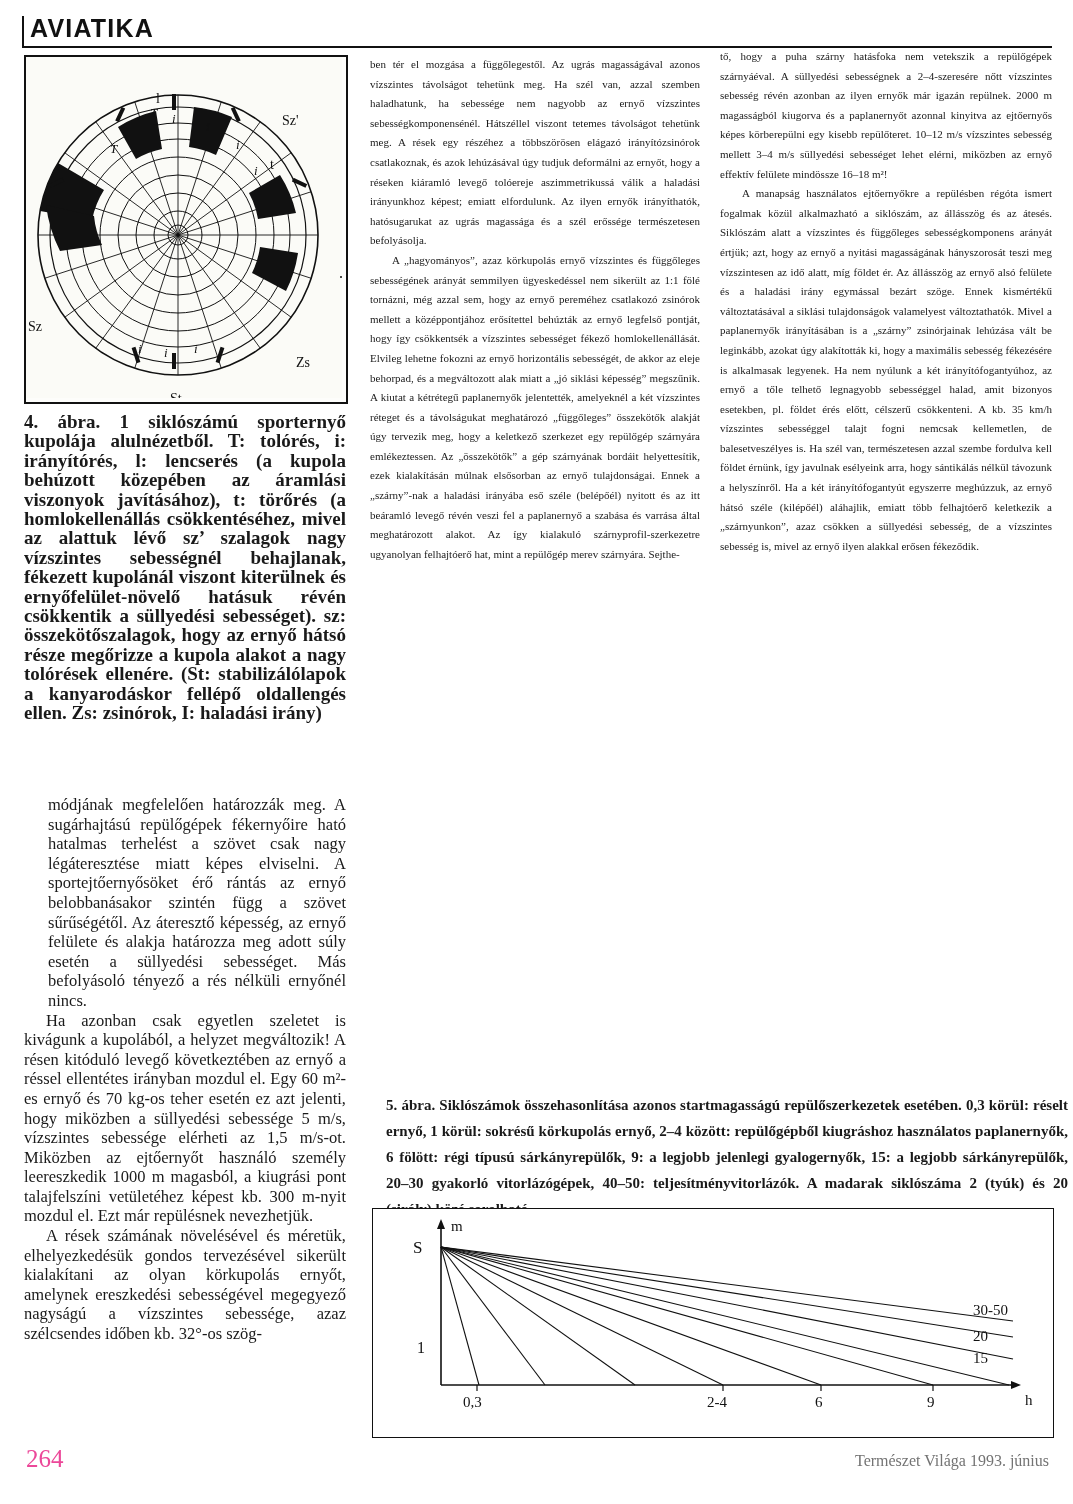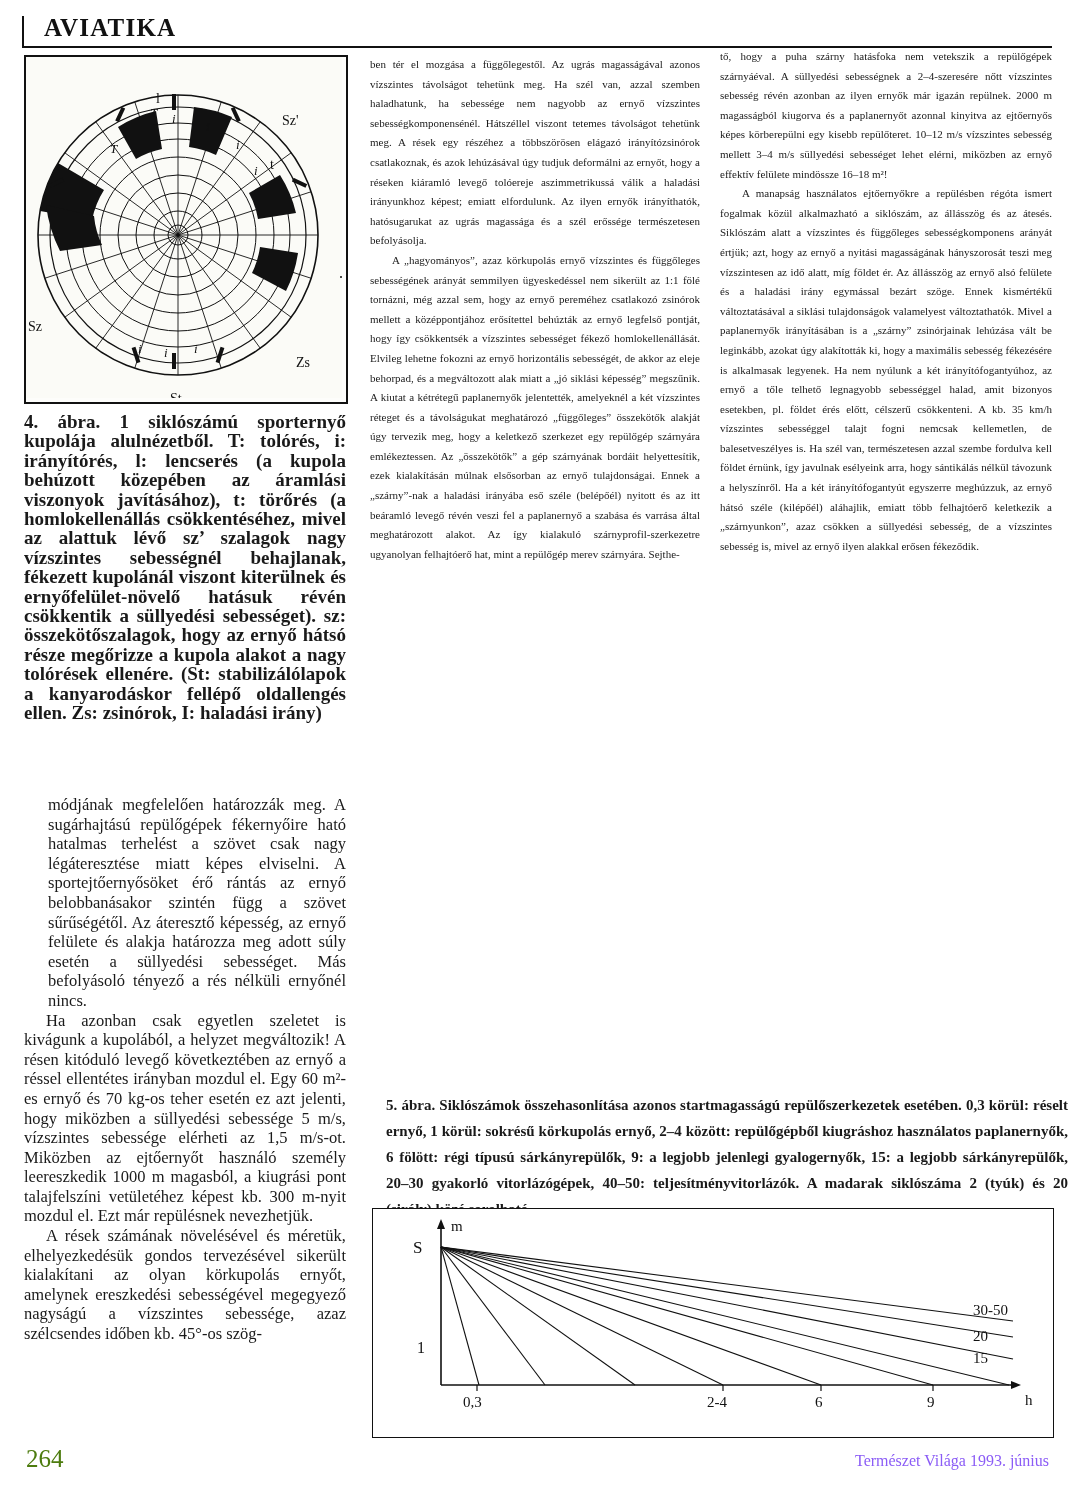--- a/index.html
+++ b/index.html
@@ -24,26 +24,26 @@
 
   
   .header {
     position: absolute;
     left: 22px;
     top: 14px;
     width: 1030px;
     height: 34px;
   }
   .header-title {
-    font-family: Liberation Serif, serif;
+    font-family: Liberation Sans, sans-serif;
     font-size: 25px;
     font-weight: bold;
     letter-spacing: 1.2px;
     color: #111;
-    padding-left: 22px;
+    padding-left: 8px;
   }
   .header-rule {
     position: absolute;
     left: 0;
     top: 32px;
     width: 1030px;
     height: 2px;
     background: #111;
   }
   .header-rule-left {
@@ -129,28 +129,28 @@
     background: #fff;
   }
 
   
   .footer-pageno {
     position: absolute;
     left: 26px;
     top: 1445px;
     font-size: 25px;
     font-family: "Liberation Serif", serif;
-    color: #4d7c0f;
+    color: #ec4899;
   }
   .footer-source {
     position: absolute;
     right: 24px;
     top: 1452px;
     font-size: 16px;
-    color: #8b5cf6;
+    color: #737373;
   }
 </style>
 </head>
 <body>
 
 <div class="page">
 
   <div class="header">
     <div class="header-rule-left"></div>
     <div class="header-title">AVIATIKA</div>
@@ -245,21 +245,21 @@
     </svg>
   </div>
 
   <div class="fig4-caption">
     <span>4. ábra. 1 siklószámú sporternyő kupolája alulnézetből. T: tolórés, i: irányítórés, l: lencserés (a kupola behúzott közepében az áramlási viszonyok javításához), t: törőrés (a homlokellenállás csökkentéséhez, mivel az alattuk lévő sz’ szalagok nagy vízszintes sebességnél behajlanak, fékezett kupolánál viszont kiterülnek és ernyőfelület-növelő hatásuk révén csökkentik a süllyedési sebességet). sz: összekötőszalagok, hogy az ernyő hátsó része megőrizze a kupola alakot a nagy tolórések ellenére. (St: stabilizálólapok a kanyarodáskor fellépő oldallengés ellen. Zs: zsinórok, I: haladási irány)</span>
   </div>
 
   <div class="col-1-text">
     <p class="noindent">módjának megfelelően határozzák meg. A sugárhajtású repülőgépek fékernyőire ható hatalmas terhelést a szövet csak nagy légáteresztése miatt képes elviselni. A sportejtőernyősöket érő rántás az ernyő belobbanásakor szintén függ a szövet sűrűségétől. Az áteresztő képesség, az ernyő felülete és alakja határozza meg adott súly esetén a süllyedési sebességet. Más befolyásoló tényező a rés nélküli ernyőnél nincs.</p>
     <p>Ha azonban csak egyetlen szeletet is kivágunk a kupolából, a helyzet megváltozik! A résen kitóduló levegő következtében az ernyő a réssel ellentétes irányban mozdul el. Egy 60 m²-es ernyő és 70 kg-os teher esetén ez azt jelenti, hogy miközben a süllyedési sebessége 5 m/s, vízszintes sebessége elérheti az 1,5 m/s-ot. Miközben az ejtőernyőt használó személy leereszkedik 1000 m magasból, a kiugrási pont talajfelszíni vetületéhez képest kb. 300 m-nyit mozdul el. Ezt már repülésnek nevezhetjük.</p>
-    <p>A rések számának növelésével és méretük, elhelyezkedésük gondos tervezésével sikerült kialakítani az olyan körkupolás ernyőt, amelynek ereszkedési sebességével megegyező nagyságú a vízszintes sebessége, azaz szélcsendes időben kb. 45°-os szög-</p>
+    <p>A rések számának növelésével és méretük, elhelyezkedésük gondos tervezésével sikerült kialakítani az olyan körkupolás ernyőt, amelynek ereszkedési sebességével megegyező nagyságú a vízszintes sebessége, azaz szélcsendes időben kb. 32°-os szög-</p>
   </div>
 
   <div class="col col-2">
     <p class="noindent">ben tér el mozgása a függőlegestől. Az ugrás magasságával azonos vízszintes távolságot tehetünk meg. Ha szél van, azzal szemben haladhatunk, ha sebessége nem nagyobb az ernyő vízszintes sebességkomponensénél. Hátszéllel viszont tetemes távolságot tehetünk meg. A rések egy részéhez a többszörösen elágazó irányítózsinórok csatlakoznak, és azok lehúzásával úgy tudjuk deformálni az ernyőt, hogy a réseken kiáramló levegő tolóereje aszimmetrikussá válik a haladási irányunkhoz képest; emiatt elfordulunk. Az ilyen ernyők irányíthatók, hatósugarukat az ugrás magassága és a szél erőssége természetesen befolyásolja.</p>
     <p>A „hagyományos”, azaz körkupolás ernyő vízszintes és függőleges sebességének arányát semmilyen ügyeskedéssel nem sikerült az 1:1 fölé tornázni, még azzal sem, hogy az ernyő pereméhez csatlakozó zsinórok mellett a középpontjához erősítettel behúzták az ernyő legfelső pontját, hogy így csökkentsék a vízszintes sebességet fékező homlokellenállását. Elvileg lehetne fokozni az ernyő horizontális sebességét, de akkor az eleje behorpad, és a megváltozott alak miatt a „jó siklási képesség” megszűnik. A kiutat a kétrétegű paplanernyők jelentették, amelyeknél a két vízszintes réteget és a távolságukat meghatározó „függőleges” összekötők alakját úgy tervezik meg, hogy a keletkező szerkezet egy repülőgép szárnyára emlékeztessen. Az „összekötők” a gép szárnyának bordáit helyettesítik, ezek kialakításán múlnak elsősorban az ernyő tulajdonságai. Ennek a „szárny”-nak a haladási irányába eső széle (belépőél) nyitott és az itt beáramló levegő révén veszi fel a paplanernyő a szabása és varrása által meghatározott alakot. Az így kialakuló szárnyprofil-szerkezetre ugyanolyan felhajtóerő hat, mint a repülőgép merev szárnyára. Sejthe-</p>
   </div>
 
   <div class="col col-3">
     <p class="noindent">tő, hogy a puha szárny hatásfoka nem vetekszik a repülőgépek szárnyáéval. A süllyedési sebességnek a 2–4-szeresére nőtt vízszintes sebesség révén azonban az ilyen ernyők már igazán repülnek. 2000 m magasságból kiugorva és a paplanernyőt azonnal kinyitva az ejtőernyős képes körberepülni egy kisebb repülőteret. 10–12 m/s vízszintes sebesség mellett 3–4 m/s süllyedési sebességet lehet elérni, miközben az ernyő effektív felülete mindössze 16–18 m²!</p>
     <p>A manapság használatos ejtőernyőkre a repülésben régóta ismert fogalmak közül alkalmazható a siklószám, az állásszög és az átesés. Siklószám alatt a vízszintes és függőleges sebességkomponens arányát értjük; azt, hogy az ernyő a nyitási magasságának hányszorosát teszi meg vízszintesen az idő alatt, míg földet ér. Az állásszög az ernyő alsó felülete és a haladási irány egymással bezárt szöge. Ennek kismértékű változtatásával a siklási tulajdonságok valamelyest változtathatók. Mivel a paplanernyők irányításában is a „szárny” zsinórjainak lehúzása vált be leginkább, azokat úgy alakították ki, hogy a maximális sebesség fékezésére is alkalmasak legyenek. Ha nem nyúlunk a két irányítófogantyúhoz, az ernyő a tőle telhető legnagyobb sebességgel halad, amit bizonyos esetekben, pl. földet érés előtt, célszerű csökkenteni. A kb. 35 km/h vízszintes sebességgel talajt fogni nemcsak kellemetlen, de balesetveszélyes is. Ha szél van, természetesen azzal szembe fordulva kell földet érnünk, így javulnak esélyeink arra, hogy sántikálás nélkül távozunk a helyszínről. Ha a két irányítófogantyút egyszerre meghúzzuk, az ernyő hátsó széle (kilépőél) aláhajlik, emiatt több felhajtóerő keletkezik a „szárnyunkon”, azaz csökken a süllyedési sebesség, de a vízszintes sebesség is, mivel az ernyő ilyen alakkal erősen fékeződik.</p>

